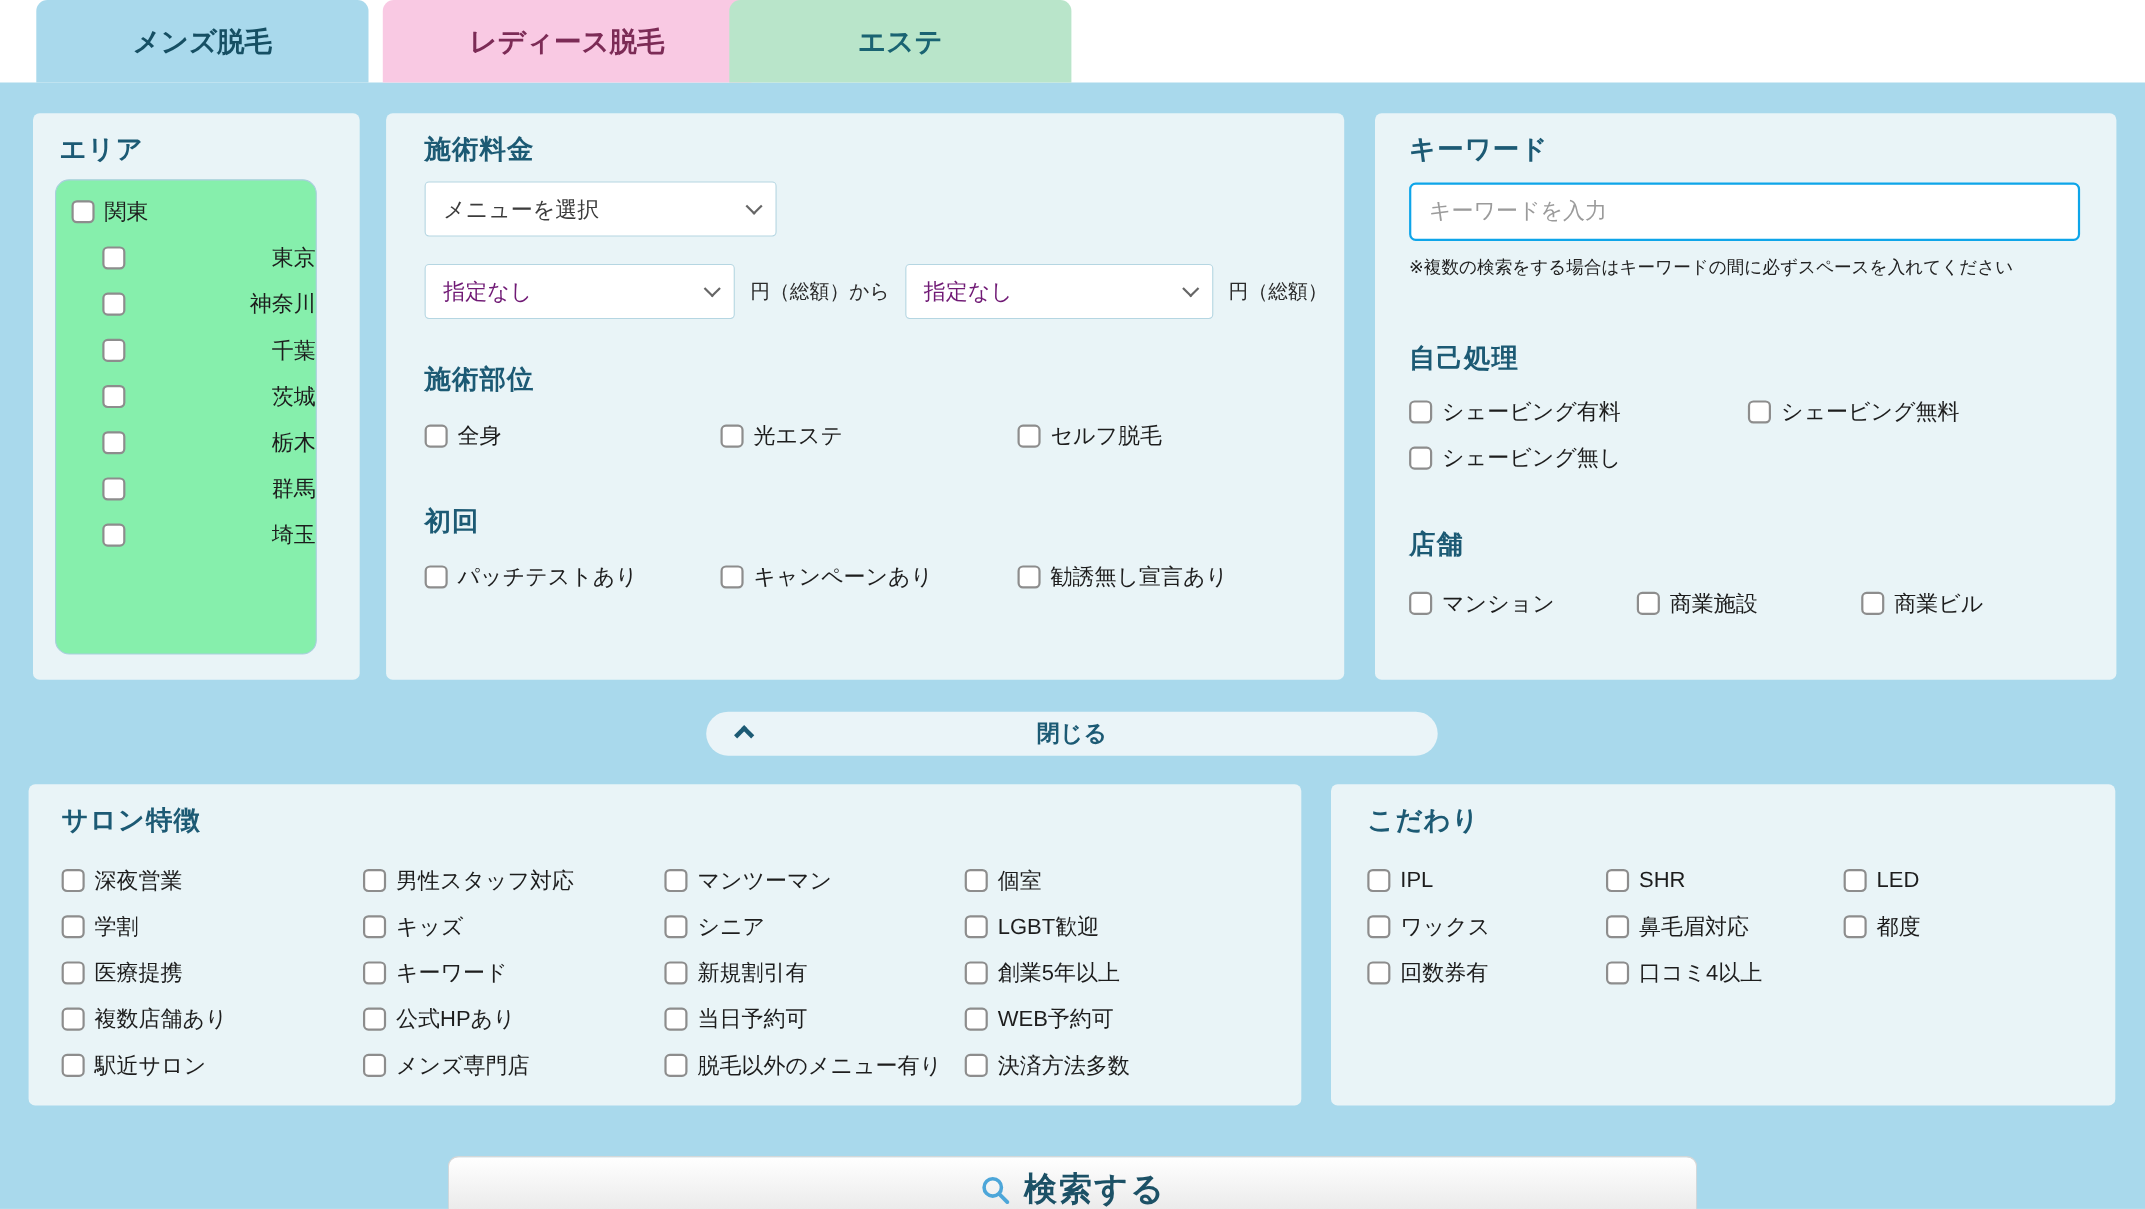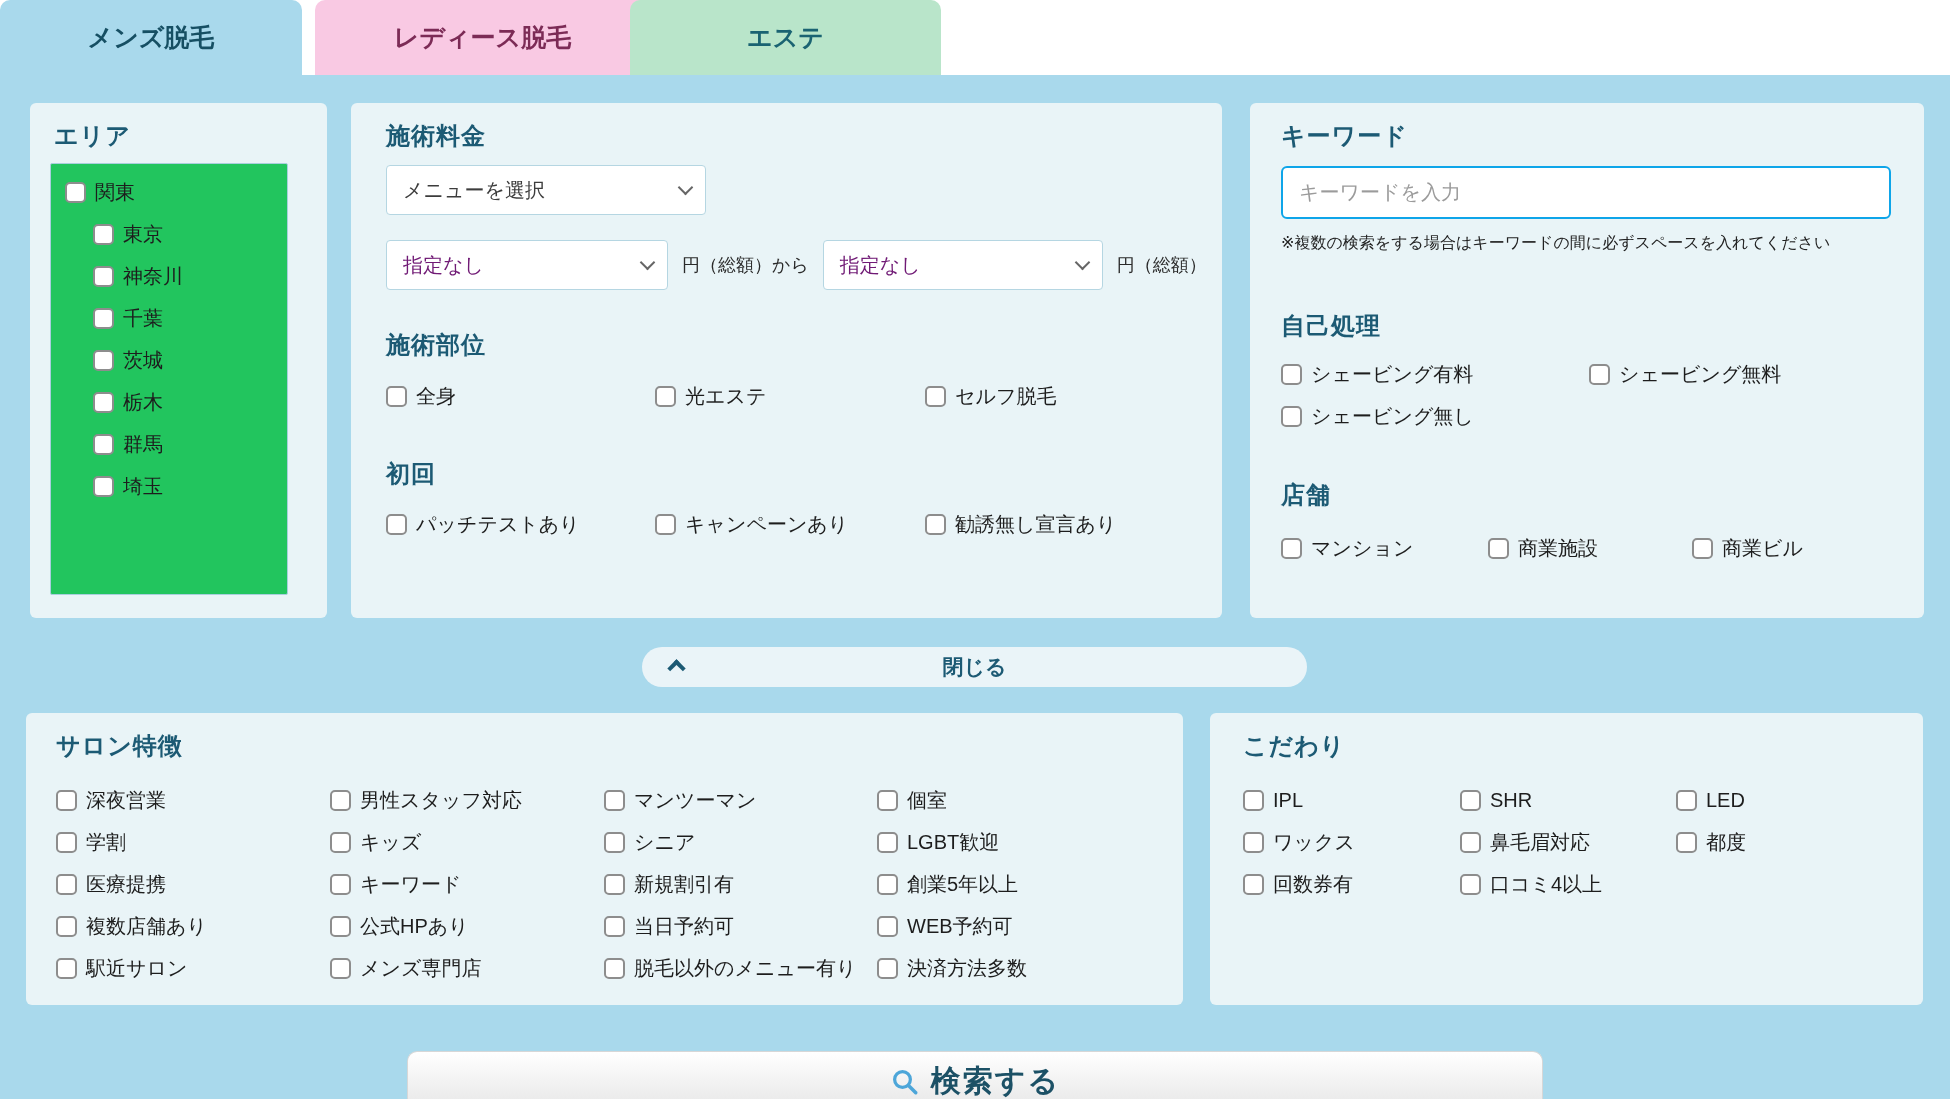--- a/index.html
+++ b/index.html
@@ -3,21 +3,21 @@
 <meta charset="utf-8">
 <style>
   * { margin:0; padding:0; box-sizing:border-box; }
   html,body { width:1950px; height:1099px; overflow:hidden; }
   body { font-family:"Liberation Sans","DejaVu Sans",sans-serif; background:#ffffff; }
   .canvas { position:relative; width:1950px; height:1099px; background:#ffffff; }
   .bg { position:absolute; left:0; top:75px; width:1950px; height:1024px; background:#a9d9ec; }
 
   
   .tab { position:absolute; top:0; height:75px; display:flex; align-items:center; justify-content:center;
-         font-size:25px; font-weight:bold; border-radius:10px 10px 0 0; cursor:pointer; }
+         font-size:25px; font-weight:bold; border-radius:10px 10px 0 0; cursor:pointer;margin-left:33px; }
   .tab-mens   { left:0;   width:302px; background:#a9d9ec; color:#164f63; }
   .tab-ladies { left:315px; width:335px; background:#f9c9e3; color:#7c2b56; }
   .tab-esthe  { left:630px; width:311px; background:#b9e5ca; color:#1a6372; }
 
   
   .panel { position:absolute; background:#e9f4f7; border-radius:6px; }
   .panel-area    { left:30px;  top:103px; width:297px;  height:515px; }
   .panel-price   { left:351px; top:103px; width:871px;  height:515px; }
   .panel-keyword { left:1250px;top:103px; width:674px;  height:515px; }
   .panel-salon   { left:26px;  top:713px; width:1157px; height:292px; }
@@ -25,24 +25,24 @@
 
   .h { position:absolute; color:#1c5a74; font-weight:bold; font-size:24px; letter-spacing:1px; white-space:nowrap; }
 
   
   .opt { display:flex; align-items:center; gap:9px; cursor:pointer; white-space:nowrap; }
   .cb { width:21px; height:21px; flex:none; background:#ffffff; border:2px solid #8d8d8d; border-radius:5px; }
   .txt { font-size:20px; color:#1d1d1d; }
 
   
   .area-box { position:absolute; left:20px; top:60px; width:238px; height:432px;
-              background:#22c55e; border:1px solid #a9cfdd; border-radius:2px;
+              background:#86efac; border:1px solid #a9cfdd; border-radius:13px;
               padding:7px 0 0 14px; overflow:hidden; }
   .area-row { height:42px; display:flex; align-items:center; }
-  .lv1 { margin-left:28px; }
+  .lv1 { margin-left:28px;justify-content:space-between; }
 
   
   .fsel { display:flex; align-items:center; justify-content:space-between; background:#ffffff;
           border:1px solid #b5d6e2; border-radius:4px; height:50px; padding:0 14px 0 16px;
           font-size:20px; cursor:pointer; }
   .fsel .val-dark { color:#3c3c3c;font-family:Liberation Mono, monospace; }
   .fsel .val-gray { color:#701a75; }
   .chev { width:11px; height:11px; border-right:2px solid #666; border-bottom:2px solid #666;
           transform:rotate(45deg); margin-top:-5px; flex:none; }
   .sel-menu { position:absolute; left:35px; top:62px; width:320px; }

